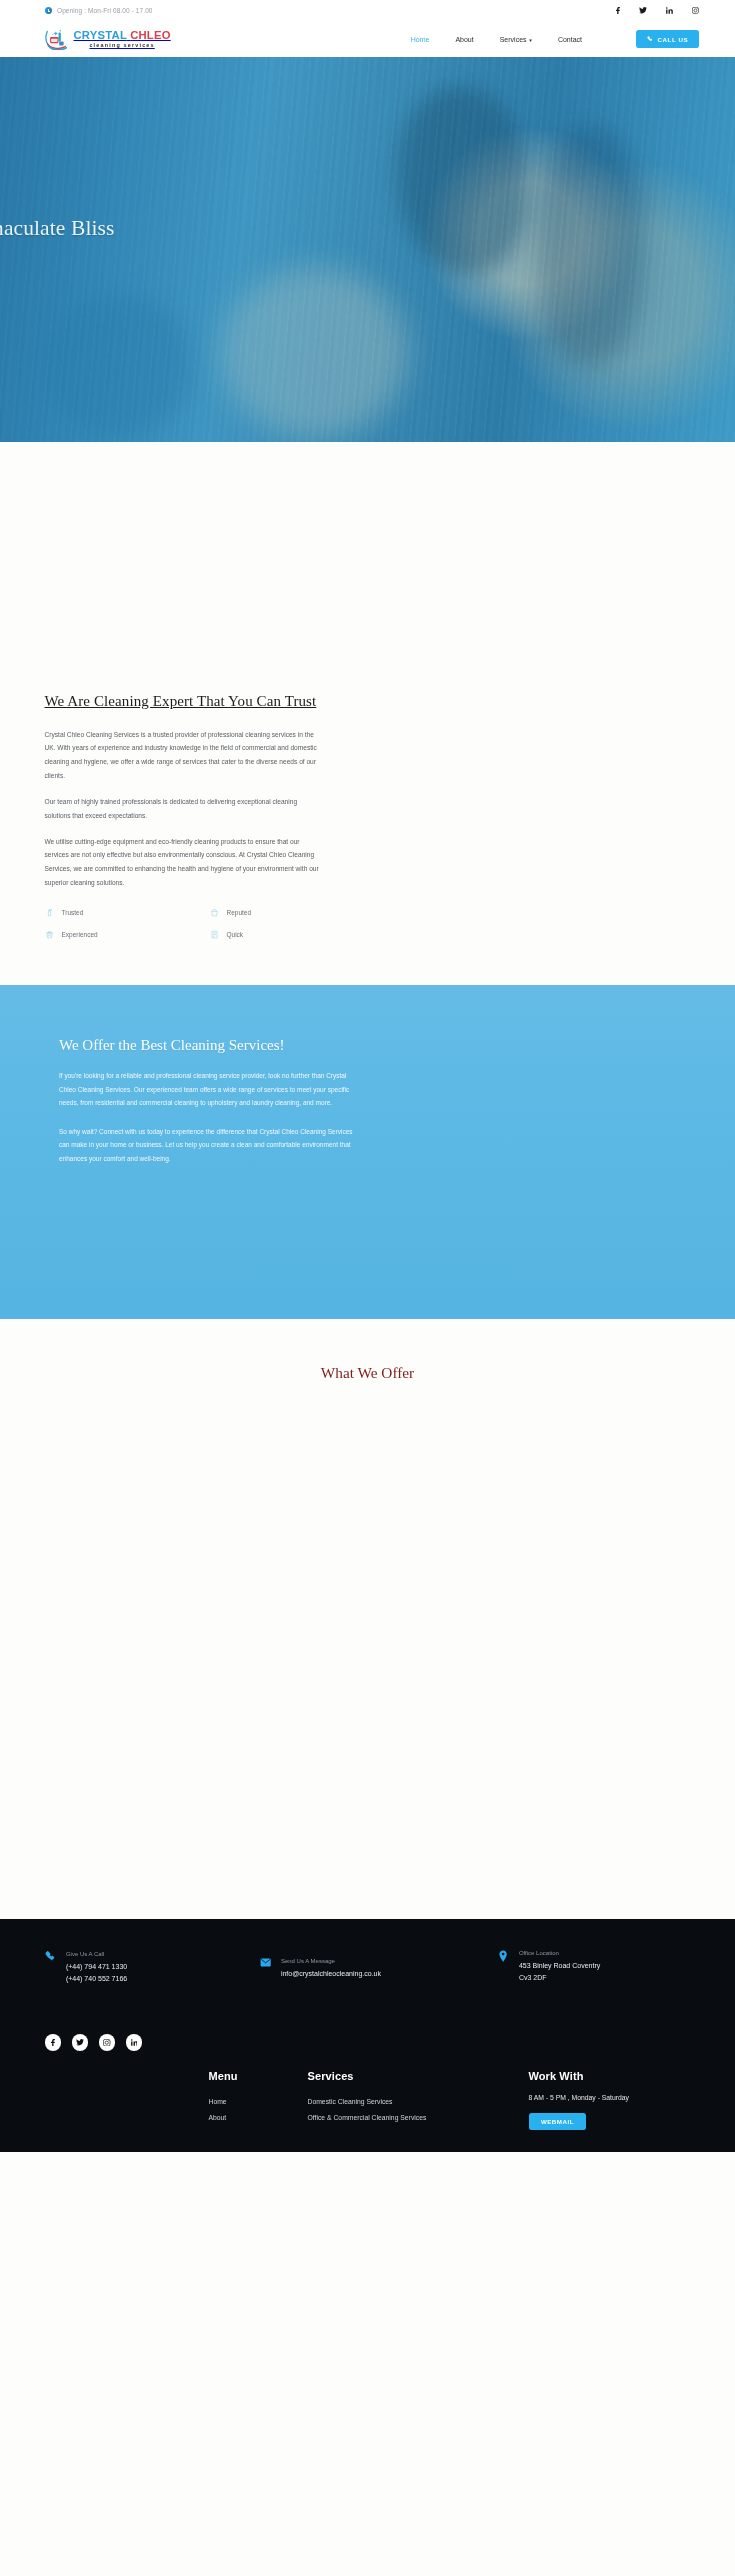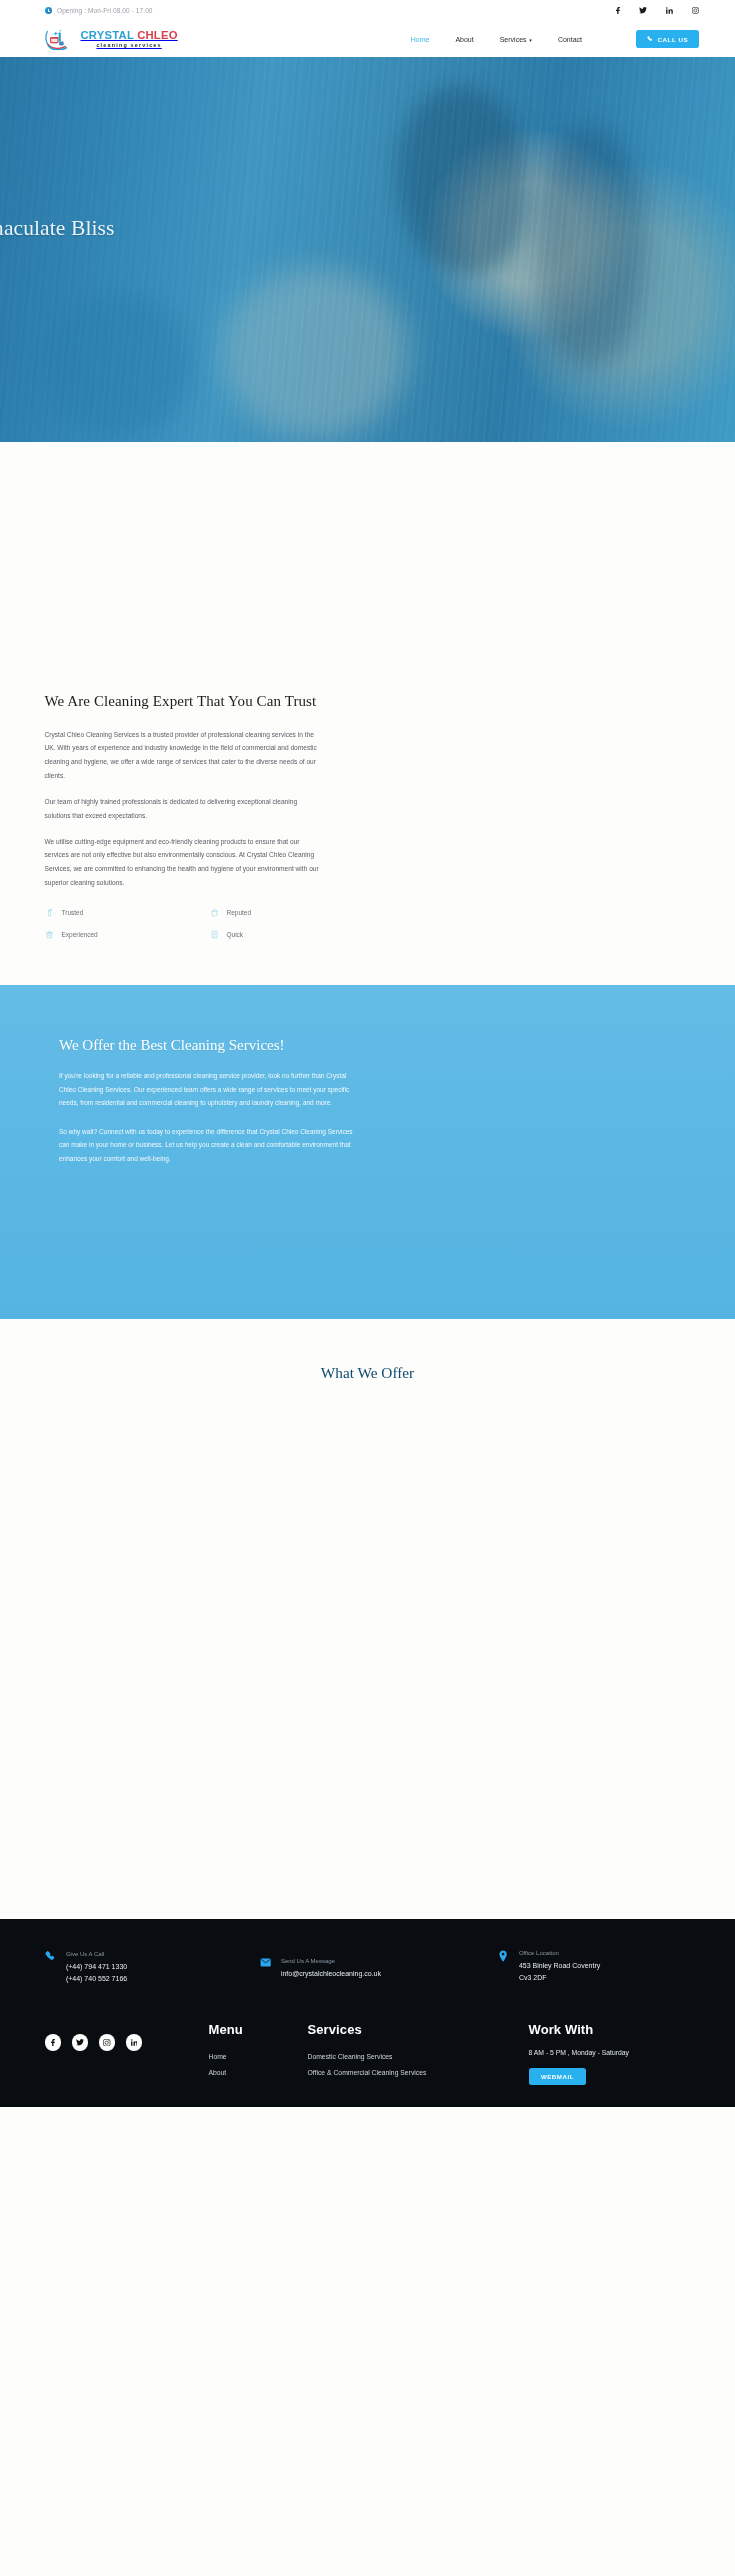--- a/index.html
+++ b/index.html
@@ -44,21 +44,21 @@
   .topbar-socials svg { display:block; }
 
   
   .header {
     height:35px;
     background:#fff;
     display:flex;
     align-items:center;
     padding:0 36px;
   }
-  .logo { display:flex; align-items:center; gap:10px; margin-left:8.5px; }
+  .logo { display:flex; align-items:center; gap:3px; margin-left:8.5px; }
   .logo-mark { width:26px; height:22.6px; flex:none; }
   .logo-text { line-height:1; }
   .logo-title {
     font-size:11.3px; font-weight:700; letter-spacing:0.2px;
     font-family:"Liberation Sans", sans-serif;
   }
   .logo-title .c1 { color:#2b9fd4; }
   .logo-title .c2 { color:#d6424c; }
   .logo-sub {
     font-size:5.4px; letter-spacing:1.2px; color:#2b2b2b;
@@ -145,21 +145,21 @@
   .about {
     display:flex;
     padding:96px 36px 0 36px;
     min-height:543px;
   }
   .about-left { width:294px; margin-left:8.5px; padding-top:153px; }
   .about-right { flex:1; }
   .sec-title {
     font-family:"Liberation Serif", serif;
     font-size:15px; line-height:1.34; font-weight:400;
-    color:#1d1d1d; letter-spacing:0.1px;
+    color:#1d1d1d; letter-spacing:0.1px;text-decoration:underline;
   }
   .about p {
     font-size:6.6px; line-height:2.08; color:#5b6066;
     margin-top:12.4px; max-width:277px;
   }
   .about p:first-of-type { margin-top:17px; }
   .feature-grid {
     margin-top:19px;
     display:grid; grid-template-columns:165px 1fr;
     row-gap:13px;
@@ -193,21 +193,21 @@
 
   
   .offer {
     background:#fdfdfb;
     padding:45px 36px 0 36px;
     min-height:600px;
     text-align:center;
   }
   .offer h2 {
     font-family:"Liberation Serif", serif;
-    font-size:15.3px; font-weight:400; color:#0c4a6e;
+    font-size:15.3px; font-weight:400; color:#7f1d1d;
   }
 
   
   .footer {
     background:#090d12;
     color:#d8dde3;
     padding:0 36px;
   }
   .contact-row {
     display:flex;
@@ -234,22 +234,22 @@
     background:#ffffff; color:#111;
     display:flex; align-items:center; justify-content:center;
     cursor:pointer;
   }
   .social-btn svg { display:block; }
   .fc { }
   .fc-menu { width:99px; }
   .fc-serv { width:221px; }
   .fc-hours { width:auto; }
   .fc h3 {
-    font-size:13px; font-weight:700; color:#ffffff;
-    margin-bottom:12.4px; letter-spacing:0.1px;
+    font-size:11px; font-weight:700; color:#ffffff;
+    margin-bottom:12.4px; letter-spacing:0.1px;margin-top:48px;
   }
   .fc ul { list-style:none; }
   .fc li { font-size:6.8px; color:#cdd4db; line-height:2.25; }
   .fc a { color:#cdd4db; text-decoration:none; }
   .hours-text { font-size:6.8px; color:#e2e7ec; margin-bottom:11.3px; }
   .webmail-btn {
     background:#29b1ef; color:#fff; border:none; border-radius:2.8px;
     height:17px; padding:0 12.4px;
     font-size:6.2px; font-weight:600; letter-spacing:0.5px;
     cursor:pointer;

